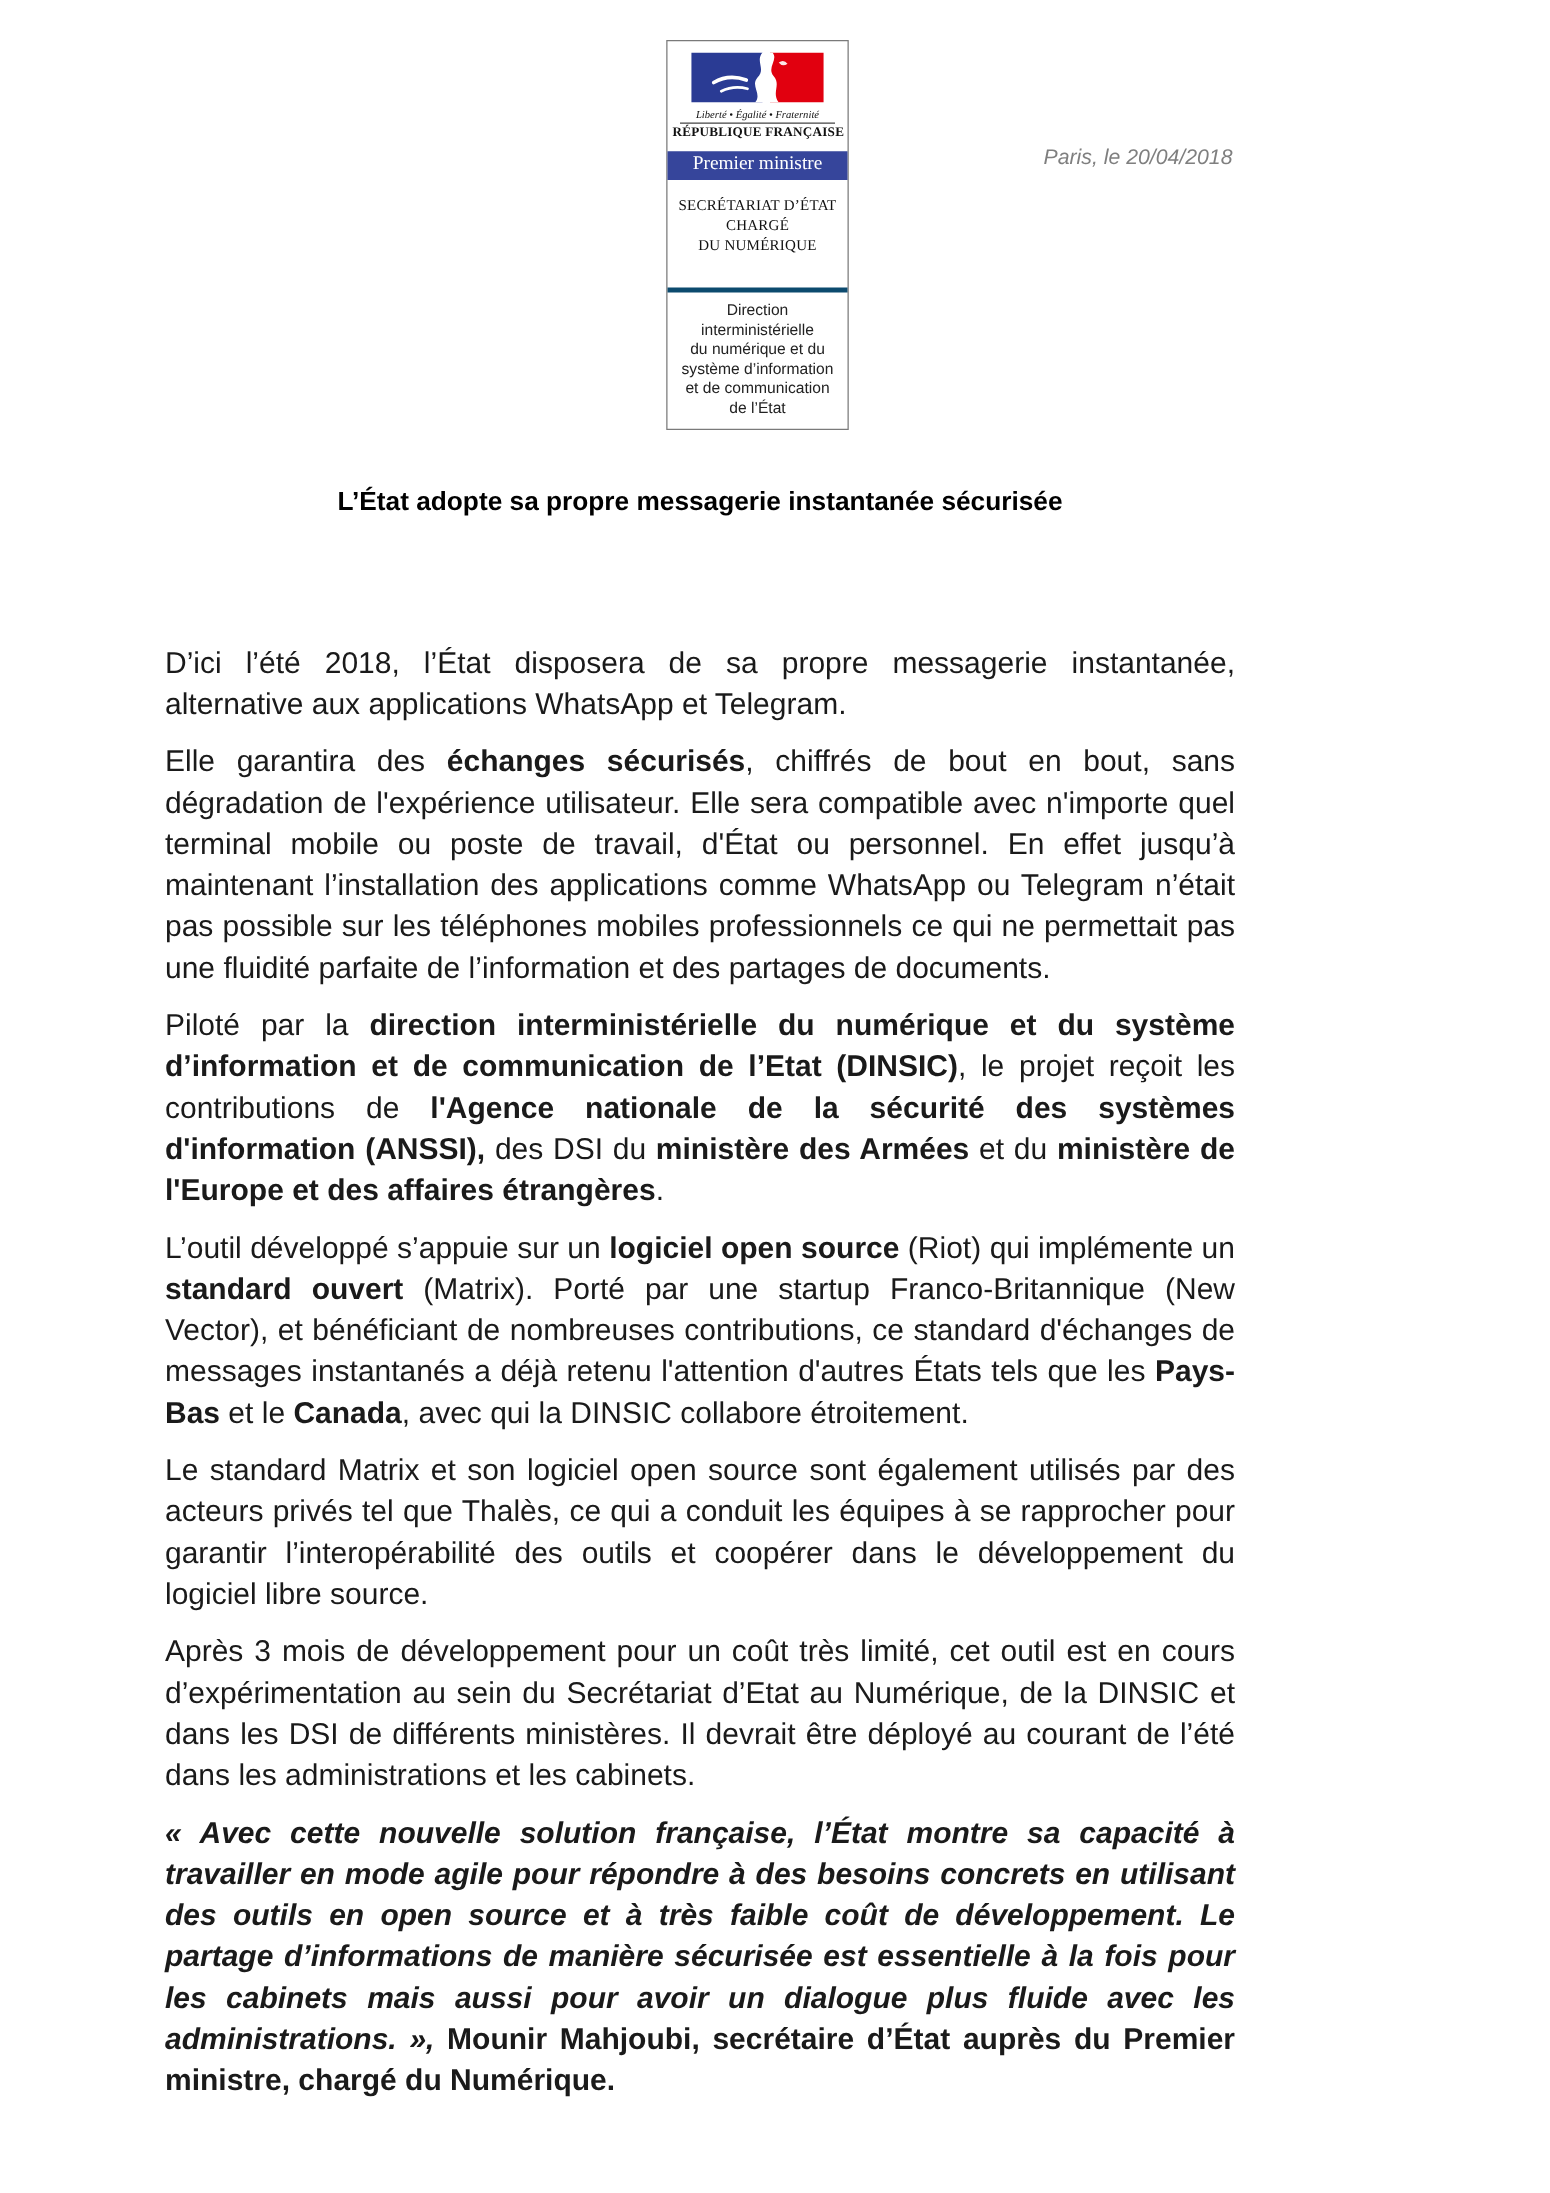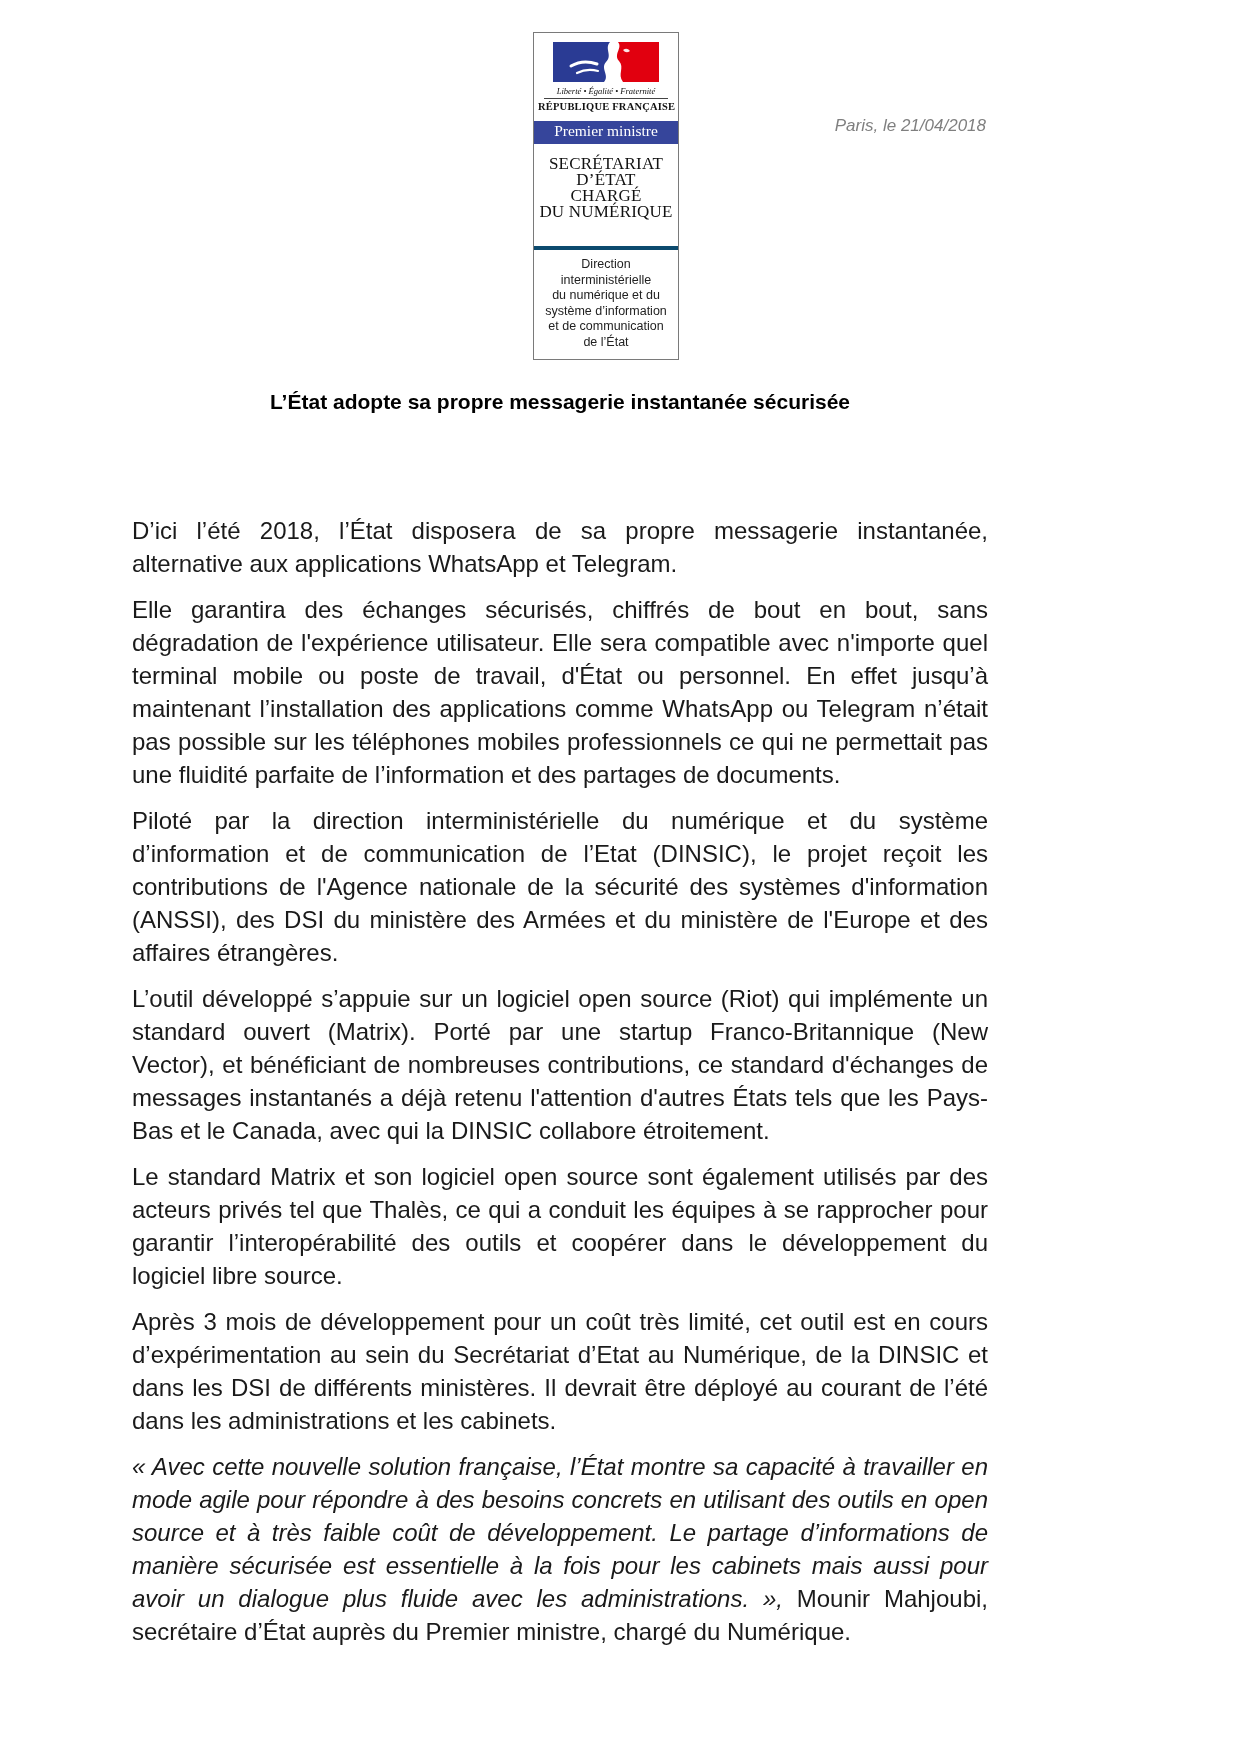--- a/index.html
+++ b/index.html
@@ -10,36 +10,36 @@
   .logo-box{position:absolute;left:533px;top:32px;width:146px;border:1px solid #7a7a7a;
             background:#fff;font-family:"Liberation Serif",serif;box-sizing:border-box;}
   .logo-top{padding:9px 4px 3px;text-align:center;}
   .flag-wrap{display:flex;justify-content:center;}
   .flag-wrap svg{width:106px;height:40px;display:block;}
   .motto{font-size:8.5px;font-style:italic;margin-top:4px;white-space:nowrap;color:#111;}
   .motto-rule{border-top:1px solid #444;margin:2px 6px 2px;}
   .republic{font-size:10.5px;font-weight:bold;letter-spacing:0.2px;white-space:nowrap;color:#111;}
   .banner{background:#36459b;color:#fff;text-align:center;font-size:15.5px;
           padding:1px 0 4px;margin-top:6px;}
-  .secretariat{text-align:center;font-size:17px;line-height:16px;
+  .secretariat{text-align:center;font-size:12px;line-height:16px;
                padding:12px 2px 26px;color:#111;letter-spacing:0.2px;}
   .direction{border-top:4px solid #0c4a6e;font-family:"Liberation Sans",sans-serif;
              font-size:12.5px;line-height:15.5px;text-align:center;padding:7px 1px 9px;color:#222;}
 
   .dateline{position:absolute;top:116px;right:254px;color:#7f7f7f;font-style:italic;
             font-size:17px;}
 
   
   .title{position:absolute;top:390px;left:132px;width:856px;margin:0;text-align:center;
          font-size:21px;font-weight:bold;color:#000000;}
 
   
   .content{position:absolute;top:514px;left:132px;width:856px;}
   .content p{margin:0 0 13px;font-size:24px;line-height:33px;text-align:justify;}
-  .b{font-weight:normal;}
+  .b{font-weight:bold;}
   .i{font-style:italic;}
 
   
   .footer{position:absolute;top:1568px;left:132px;width:856px;text-align:center;
           font-size:17px;line-height:33px;}
   .contact-title{font-weight:bold;}
   .email{color:#1721e8;text-decoration:underline;cursor:pointer;}
 </style>
 </head>
 <body>
@@ -71,21 +71,21 @@
     <div class="direction">
       <div>Direction</div>
       <div>interministérielle</div>
       <div>du numérique et du</div>
       <div>système d’information</div>
       <div>et de communication</div>
       <div>de l’État</div>
     </div>
   </div>
 
-  <div class="dateline">Paris, le 21/04/2018</div>
+  <div class="dateline">Paris, le 20/04/2018</div>
 
   <h1 class="title">L’État adopte sa propre messagerie instantanée sécurisée</h1>
 
   <div class="content" id="content">
       <p><span>D’ici l’été 2018, l’État disposera de sa propre messagerie instantanée, alternative aux applications WhatsApp et Telegram.</span></p>
       <p><span>Elle garantira des </span><span class="b">échanges sécurisés</span><span>, chiffrés de bout en bout, sans dégradation de l'expérience utilisateur. Elle sera compatible avec n'importe quel terminal mobile ou poste de travail, d'État ou personnel. En effet jusqu’à maintenant l’installation des applications comme WhatsApp ou Telegram n’était pas possible sur les téléphones mobiles professionnels ce qui ne permettait pas une fluidité parfaite de l’information et des partages de documents.</span></p>
       <p><span>Piloté par la </span><span class="b">direction interministérielle du numérique et du système d’information et de communication de l’Etat (DINSIC)</span><span>, le projet reçoit les contributions de </span><span class="b">l'Agence nationale de la sécurité des systèmes d'information (ANSSI),</span><span> des DSI du </span><span class="b">ministère des Armées</span><span> et du </span><span class="b">ministère de l'Europe et des affaires étrangères</span><span>.</span></p>
       <p><span>L’outil développé s’appuie sur un </span><span class="b">logiciel open source</span><span> (Riot) qui implémente un </span><span class="b">standard ouvert</span><span> (Matrix). Porté par une startup Franco-Britannique (New Vector), et bénéficiant de nombreuses contributions, ce standard d'échanges de messages instantanés a déjà retenu l'attention d'autres États tels que les </span><span class="b">Pays-Bas</span><span> et le </span><span class="b">Canada</span><span>, avec qui la DINSIC collabore étroitement.</span></p>
       <p><span>Le standard Matrix et son logiciel open source sont également utilisés par des acteurs privés tel que Thalès, ce qui a conduit les équipes à se rapprocher pour garantir l’interopérabilité des outils et coopérer dans le développement du logiciel libre source.</span></p>
       <p><span>Après 3 mois de développement pour un coût très limité, cet outil est en cours d’expérimentation au sein du Secrétariat d’Etat au Numérique, de la DINSIC et dans les DSI de différents ministères. Il devrait être déployé au courant de l’été dans les administrations et les cabinets.</span></p>

